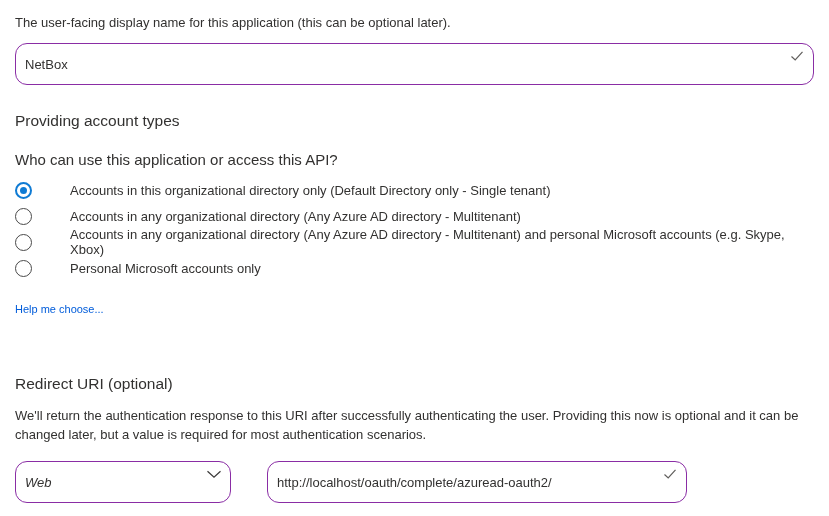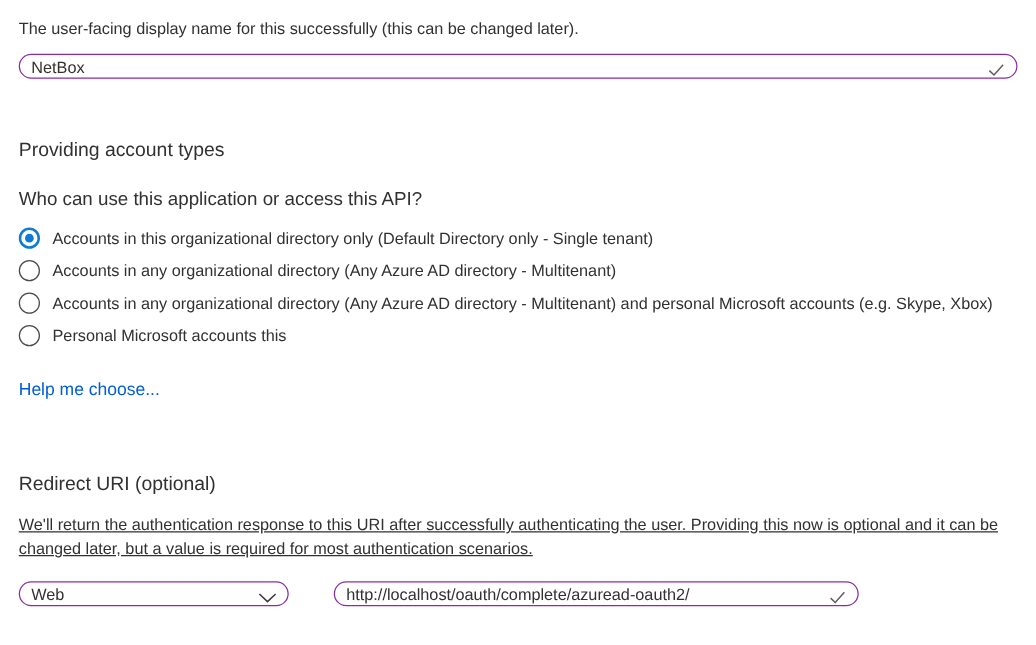--- a/index.html
+++ b/index.html
@@ -30,21 +30,21 @@
     font-size: 13px;
     color: #323130;
     line-height: 19px;
   }
   .name-desc { margin-top: 13px; }
 
   .input-wrap { position: relative; }
   .name-input-wrap { margin-top: 11px; height: 26px; }
   input.azure-input, select.azure-select {
     box-sizing: border-box;
-    height: 20px;
+    height: 42px;
     border: 1px solid #8A2DA5;
     border-radius: 12px;
     background: #ffffff;
     font-family: "Liberation Sans", sans-serif;
     font-size: 13px;
     color: #323130;
     padding: 0 28px 0 9px;
     outline: none;
     width: 100%;
   }
@@ -63,20 +63,21 @@
 
   .account-types-title { margin-top: 43px; }
   .question { margin-top: 21px; font-size: 15px; }
 
   .radio-group { margin-top: 9px; }
   .radio-row {
     display: flex;
     align-items: center;
     height: 26px;
     cursor: pointer;
+    gap: 28px;
   }
   .radio-circle {
     box-sizing: border-box;
     width: 17px;
     height: 17px;
     border-radius: 50%;
     border: 1px solid #4a4a4a;
     background: #ffffff;
     margin-right: 10px;
     flex: 0 0 auto;
@@ -92,51 +93,52 @@
     height: 7px;
     border-radius: 50%;
     background: transparent;
   }
   .radio-row.selected .radio-dot { background: #0f7bd4; }
   .radio-label { font-size: 13px; color: #323130; }
 
   .help-link {
     display: inline-block;
     margin-top: 22px;
-    font-size: 14px;
+    font-size: 11px;
     color: #015cda;
     text-decoration: none;
     cursor: pointer;
   }
 
   .redirect-title { margin-top: 58px; }
-  .redirect-desc { margin-top: 13px; max-width: 802px; text-decoration: underline; }
+  .redirect-desc { margin-top: 13px; max-width: 802px; }
 
   .redirect-row {
     margin-top: 17px;
     display: flex;
     gap: 12px;
   }
   .platform-select-wrap { position: relative; width: 216px; height: 26px; }
   select.azure-select {
     appearance: none;
     -webkit-appearance: none;
     -moz-appearance: none;
     padding-right: 32px;
+    font-style: italic;
   }
   .uri-input-wrap { position: relative; width: 420px; height: 26px; margin-left: 24px; }
 </style>
 </head>
 <body>
 
 <div class="page">
 
   
 
-  <div class="desc name-desc">The user-facing display name for this successfully (this can be changed later).</div>
+  <div class="desc name-desc">The user-facing display name for this application (this can be optional later).</div>
 
   <div class="input-wrap name-input-wrap">
     <input class="azure-input" type="text" value="NetBox" style="">
     <span class="trailing-icon">
       <svg width="16" height="16" viewBox="0 0 16 16">
           <path d="M2.5 8.5 L6.2 12 L13.5 3.8" fill="none" stroke="#605e5c" stroke-width="1.2"></path>
         </svg>
     </span>
   </div>
 
@@ -161,21 +163,21 @@
     <div class="radio-row">
       <span class="radio-circle">
           <span class="radio-dot"></span>
         </span>
       <span class="radio-label">Accounts in any organizational directory (Any Azure AD directory - Multitenant) and personal Microsoft accounts (e.g. Skype, Xbox)</span>
     </div>
     <div class="radio-row">
       <span class="radio-circle">
           <span class="radio-dot"></span>
         </span>
-      <span class="radio-label">Personal Microsoft accounts this</span>
+      <span class="radio-label">Personal Microsoft accounts only</span>
     </div>
   </div>
 
   <a class="help-link">Help me choose...</a>
 
   
   <div class="section-title redirect-title">Redirect URI (optional)</div>
 
   <div class="desc redirect-desc">We'll return the authentication response to this URI after successfully authenticating the user. Providing this now is optional and it can be changed later, but a value is required for most authentication scenarios.</div>
 

